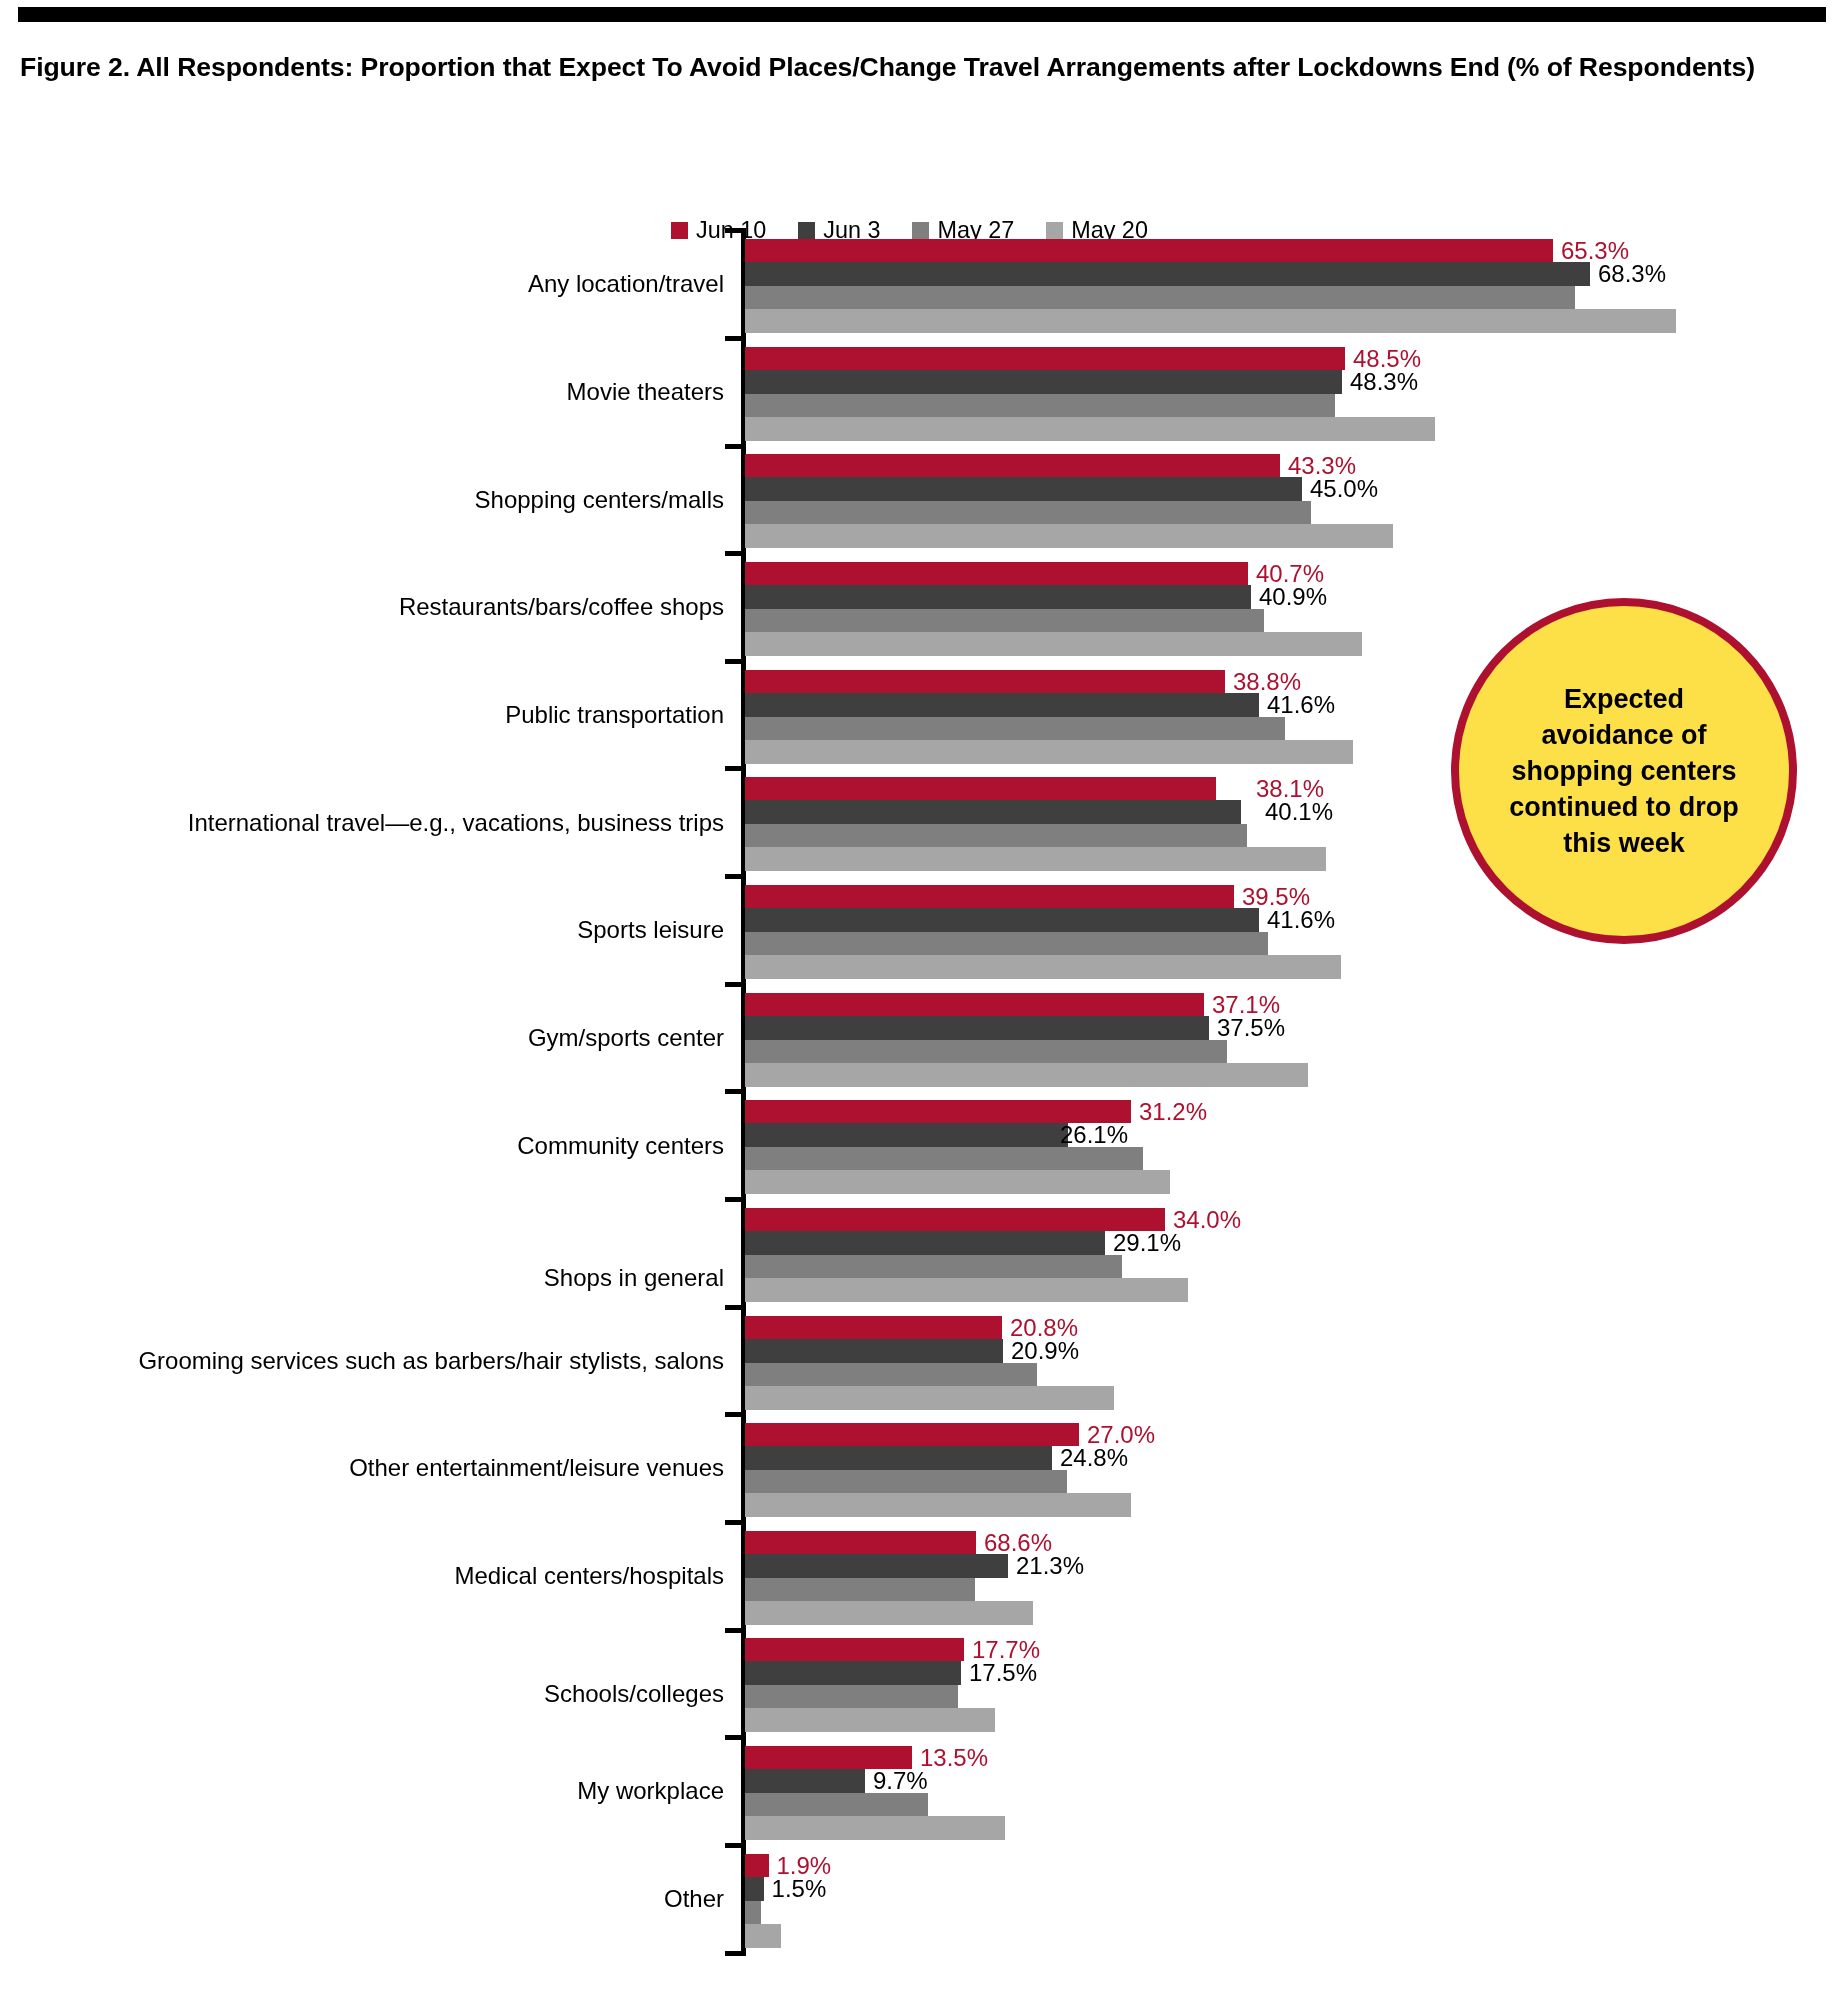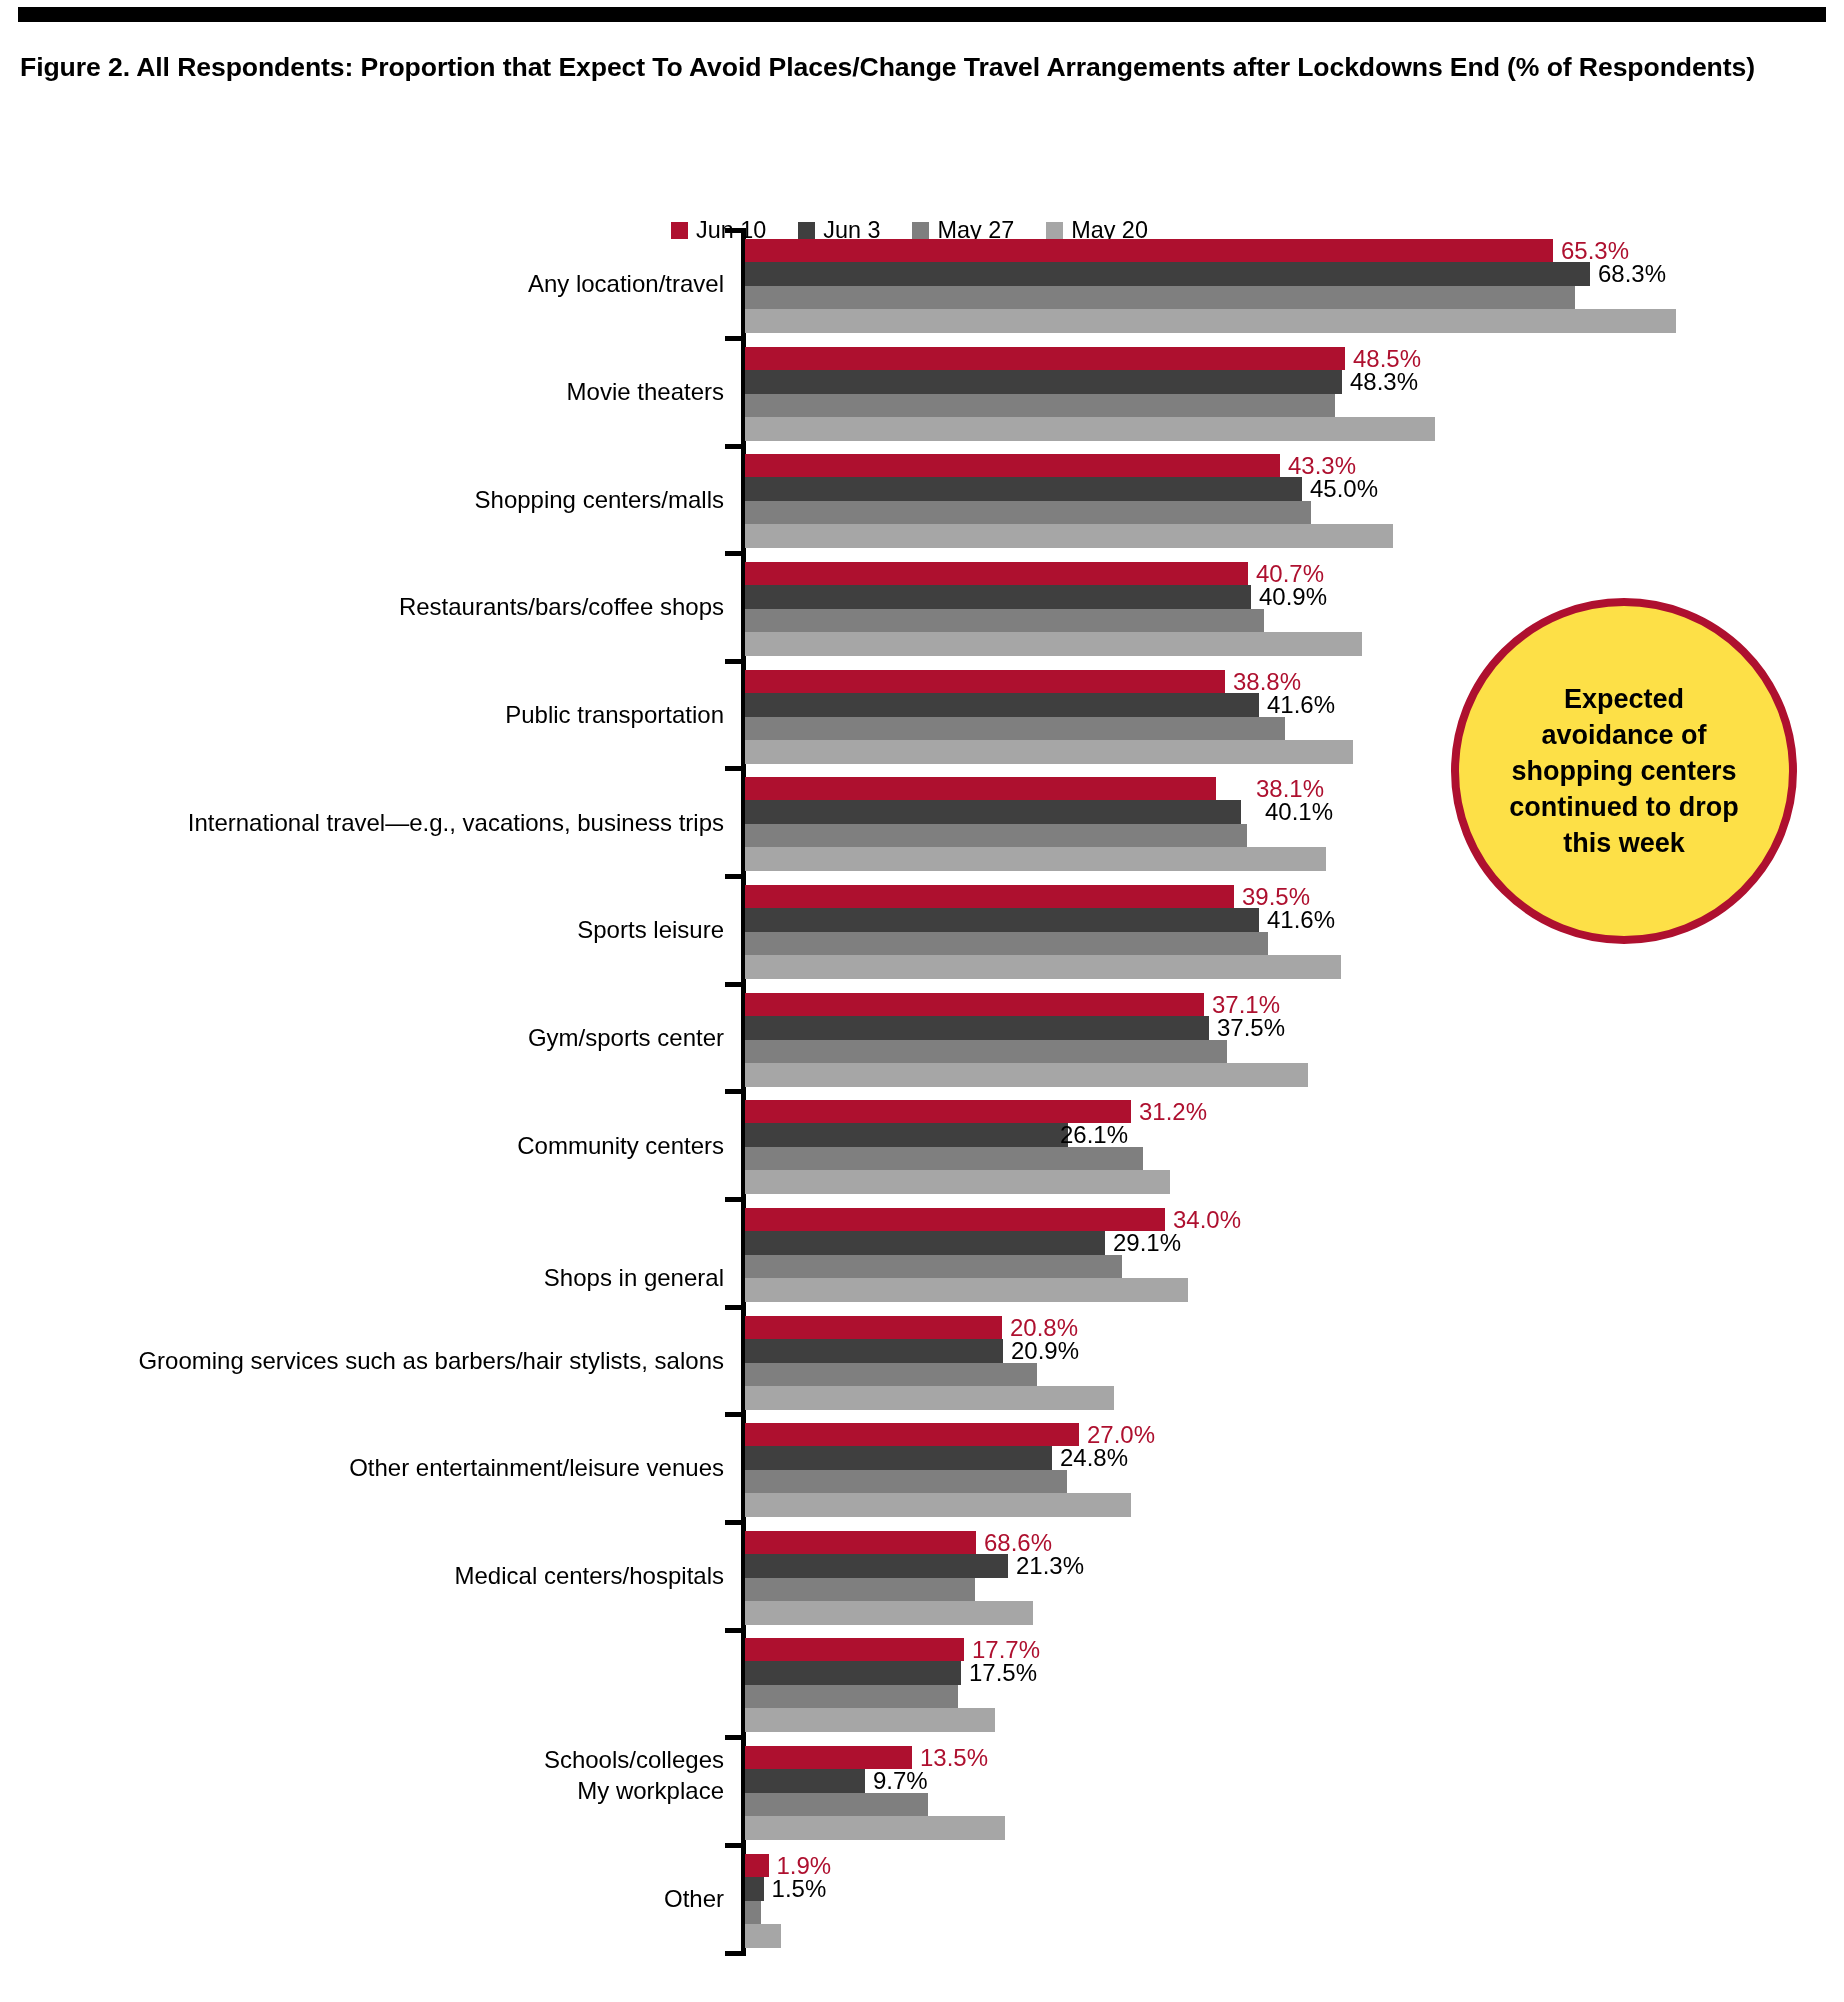--- a/index.html
+++ b/index.html
@@ -394,21 +394,21 @@
           <span class="bar-value v-jun3" style="left: 263px;">21.3%</span>
         </div>
         <div class="bar-row">
           <div class="bar" title="May 27: 18.6%" style="width: 230px; background: rgb(127, 127, 127);"></div>
         </div>
         <div class="bar-row">
           <div class="bar" title="May 20: 23.3%" style="width: 288px; background: rgb(166, 166, 166);"></div>
         </div>
       </div>
       <div class="tick" style="top: 1398px;"></div>
-      <div class="cat-label" style="top: 1518px;">Schools/colleges</div>
+      <div class="cat-label" style="top: 1452px;">Schools/colleges</div>
       <div class="bars" style="top: 1408px;">
         <div class="bar-row">
           <div class="bar" title="Jun 10: 17.7%" style="width: 219px; background: rgb(174, 16, 47);"></div>
           <span class="bar-value v-jun10" style="left: 219px;">17.7%</span>
         </div>
         <div class="bar-row">
           <div class="bar" title="Jun 3: 17.5%" style="width: 216px; background: rgb(63, 63, 63);"></div>
           <span class="bar-value v-jun3" style="left: 216px;">17.5%</span>
         </div>
         <div class="bar-row">

